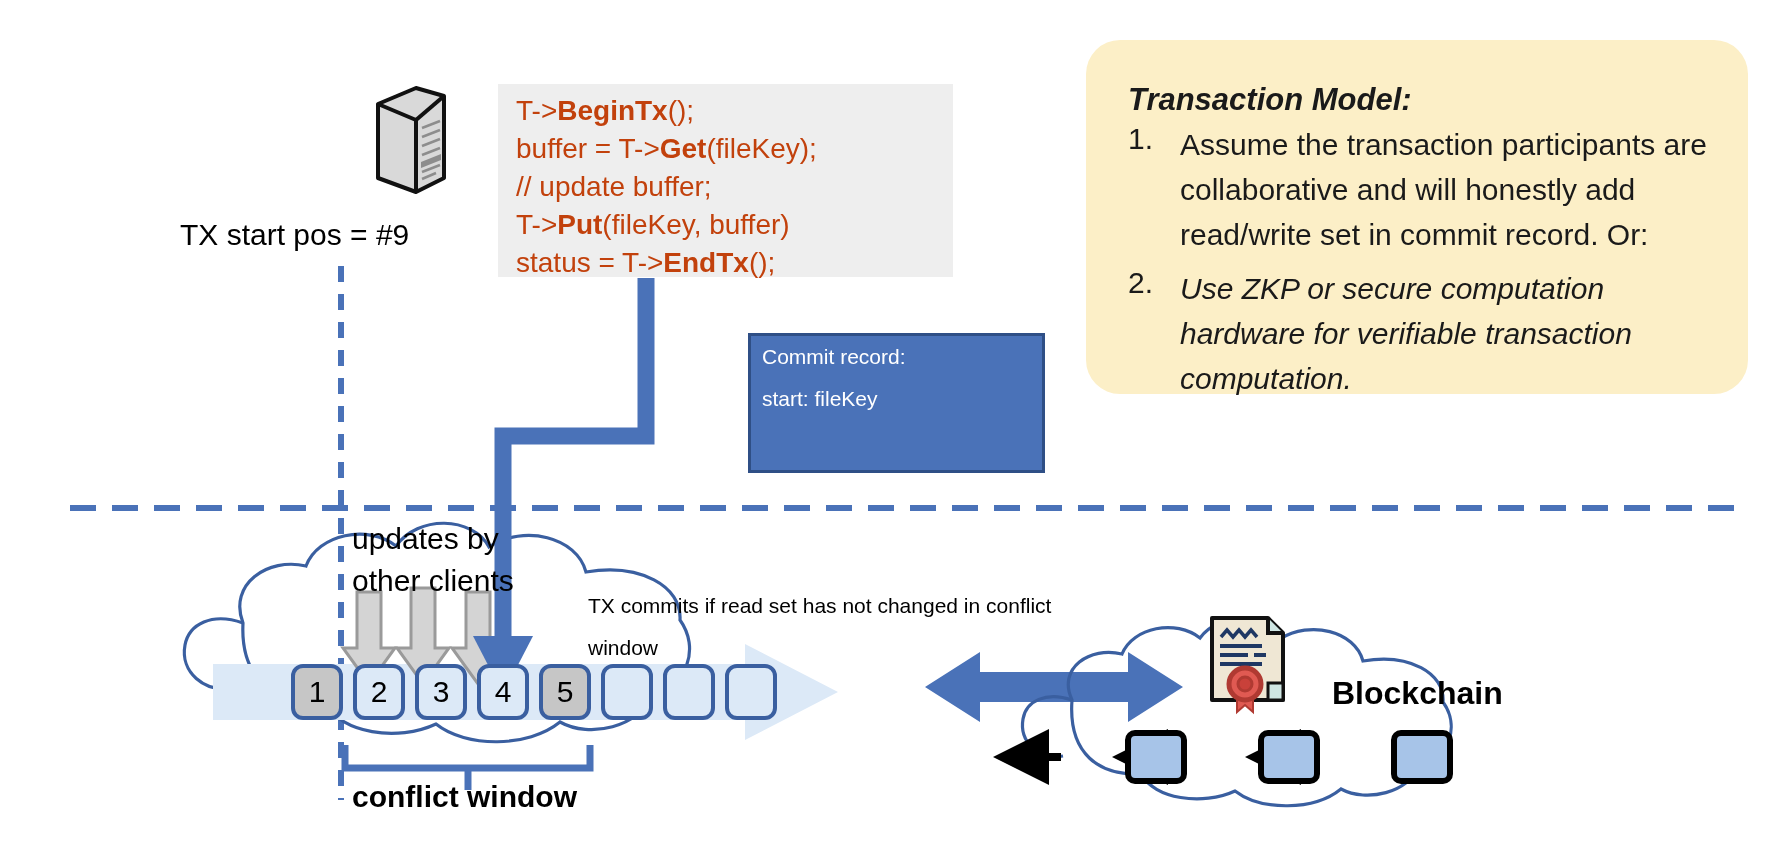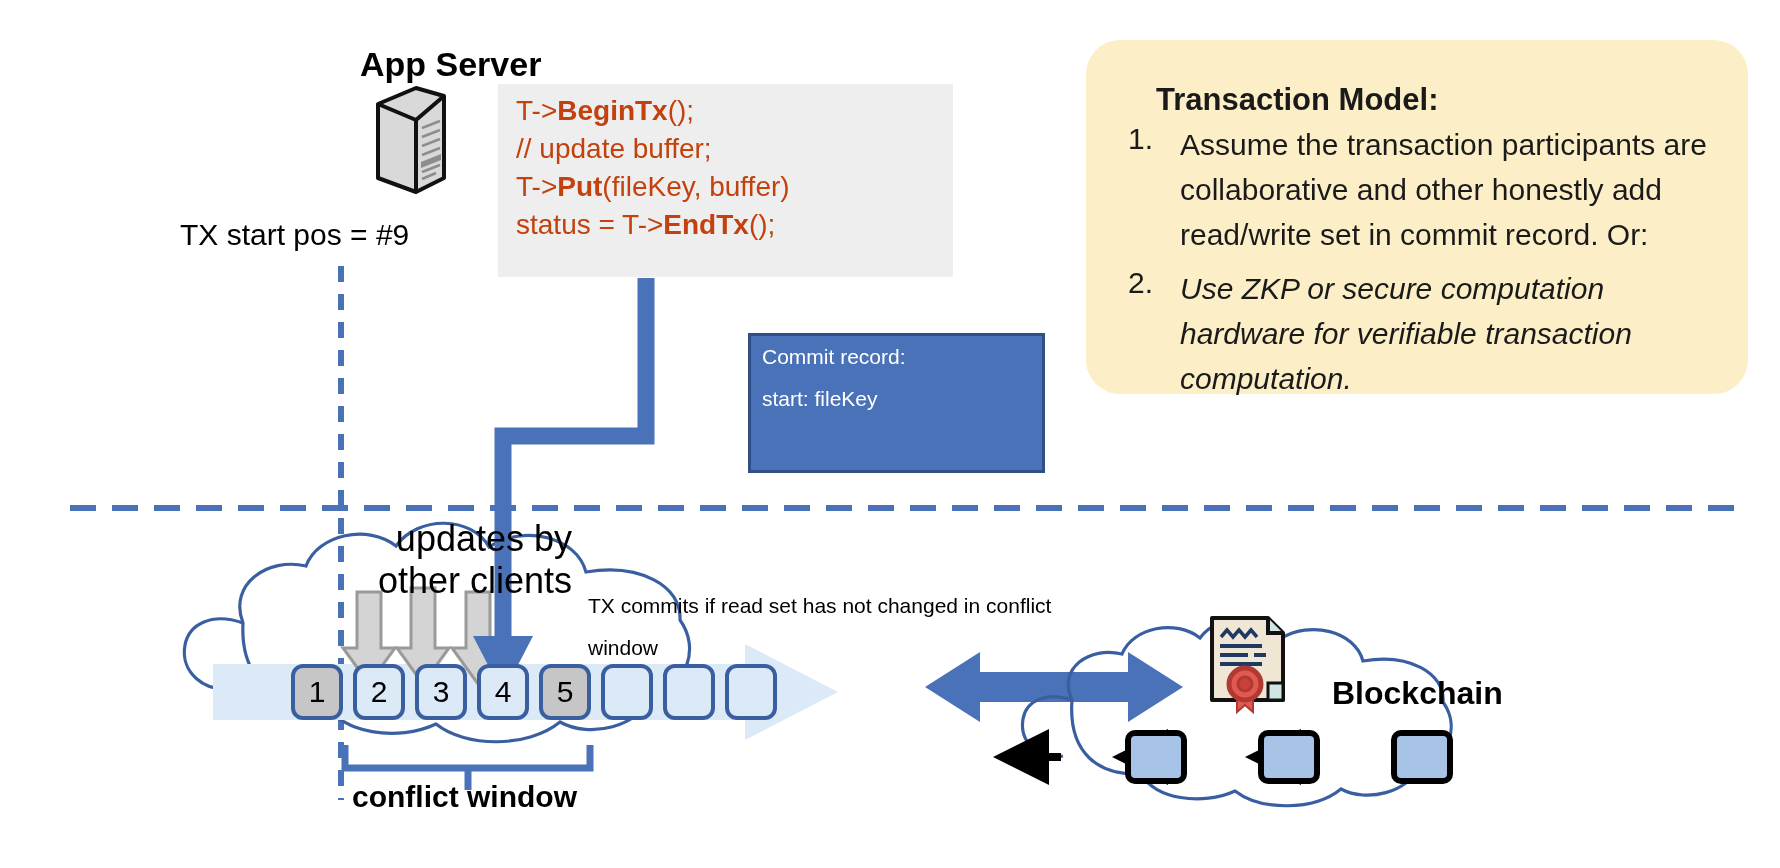--- a/index.html
+++ b/index.html
@@ -18,27 +18,27 @@
   #codeText b{font-weight:bold;}
 
   
   #commitBox{left:748px;top:333px;width:297px;height:140px;background:#4A72B8;
              border:3px solid #2F4F86;box-sizing:border-box;}
   #commitText{left:762px;top:336px;width:290px;font-size:21px;line-height:42px;color:#ffffff;}
 
   
   #txModel{left:1086px;top:40px;width:662px;height:354px;background:#FCEFC7;
            border-radius:34px;box-sizing:border-box;}
-  #txModelTitle{left:1128px;top:82px;font-size:31px;font-weight:bold;color:#1a1a1a;margin-left:28px;}
+  #txModelTitle{left:1128px;top:82px;font-size:31px;font-style:italic;font-weight:bold;color:#1a1a1a;}
   .tmItem{position:absolute;font-size:30px;line-height:45px;color:#1a1a1a;}
   .tmNum{position:absolute;font-size:30px;color:#1a1a1a;}
 
   
   #txStartPos{left:180px;top:218px;font-size:30px;}
-  #updatesBy{left:352px;top:518px;font-size:36px;line-height:42px;width:220px;text-align:right;}
+  #updatesBy{left:352px;top:518px;font-size:30px;line-height:42px;width:220px;}
   #txCommits{left:588px;top:585px;font-size:21px;line-height:42px;width:480px;}
   #conflictWindowLabel{left:352px;top:780px;font-size:30px;font-weight:bold;}
   #blockchainLabel{left:1332px;top:645px;font-size:32px;font-weight:bold;margin-top:30px;}
 
   
   .logcell{position:absolute;width:52px;height:56px;border:4px solid #3A5FA0;
            border-radius:12px;box-sizing:border-box;font-size:30px;
            display:flex;align-items:center;justify-content:center;color:#000;}
   .logcell.gray{background:#C6C6C6;}
   .logcell.blue{background:#DCE9F7;}
@@ -139,41 +139,41 @@
         <line x1="1254" y1="655" x2="1266" y2="655"></line>
         <line x1="1220" y1="664" x2="1262" y2="664"></line>
       </g>
       <path d="M1237,690 L1237,712 L1245,705 L1253,712 L1253,690 Z" fill="#E05A52" stroke="#B03A32" stroke-width="2"></path>
       <circle cx="1245" cy="684" r="16" fill="#E05A52" stroke="#B03A32" stroke-width="5"></circle>
       <circle cx="1245" cy="684" r="7" fill="#C9413A" stroke="#B03A32" stroke-width="3"></circle>
     </g>
 
   </svg>
 
-  <div class="abs" id="appServerTitle">App Server</div>
 
   <div class="abs" id="codeBox"></div>
   <div class="abs" id="codeText">
       <div><span>T-&gt;</span><b>BeginTx</b><span>();</span></div>
+      <div><span>buffer = T-&gt;</span><b>Get</b><span>(fileKey);</span></div>
       <div><span>// update buffer;</span><b></b><span></span></div>
       <div><span>T-&gt;</span><b>Put</b><span>(fileKey, buffer)</span></div>
       <div><span>status = T-&gt;</span><b>EndTx</b><span>();</span></div>
     </div>
 
   <div class="abs" id="commitBox"></div>
   <div class="abs" id="commitText">
       <div>Commit record:</div>
       <div>start: fileKey</div>
     </div>
 
   <div class="abs" id="txModel"></div>
   <div class="abs" id="txModelTitle">Transaction Model:</div>
   <div id="tmList">
       <div class="tmNum" style="left: 1128px; top: 122px;">1.</div>
-      <div class="tmItem" style="left: 1180px; top: 122px; width: 540px;">Assume the transaction participants are collaborative and other honestly add read/write set in commit record.  Or:</div>
+      <div class="tmItem" style="left: 1180px; top: 122px; width: 540px;">Assume the transaction participants are collaborative and will honestly add read/write set in commit record.  Or:</div>
       <div class="tmNum" style="left: 1128px; top: 266px;">2.</div>
       <div class="tmItem" style="left: 1180px; top: 266px; width: 540px; font-style: italic;">Use ZKP or secure computation hardware for verifiable transaction computation.</div>
     </div>
 
   <div class="abs" id="txStartPos">TX start pos = #9</div>
 
   <div class="abs" id="updatesBy">updates by other clients</div>
 
   <div class="abs" id="txCommits">TX commits if read set has not changed in conflict window</div>
 

